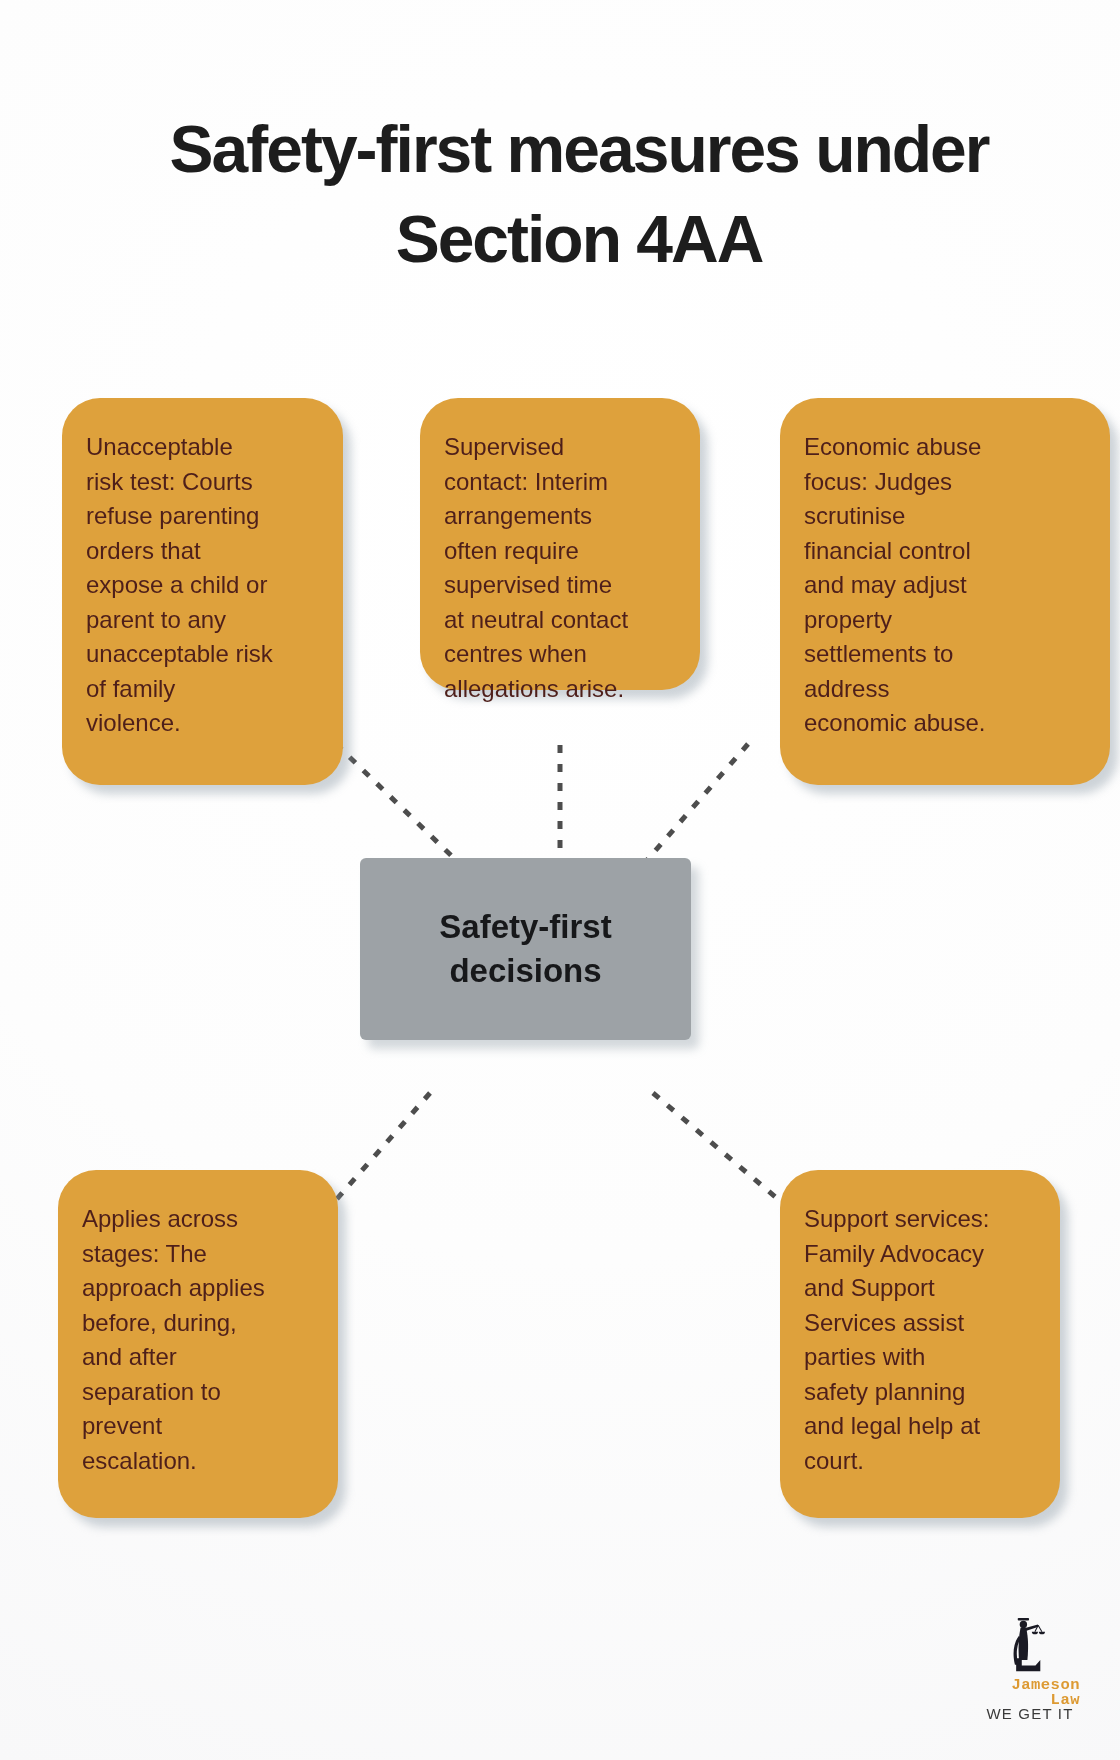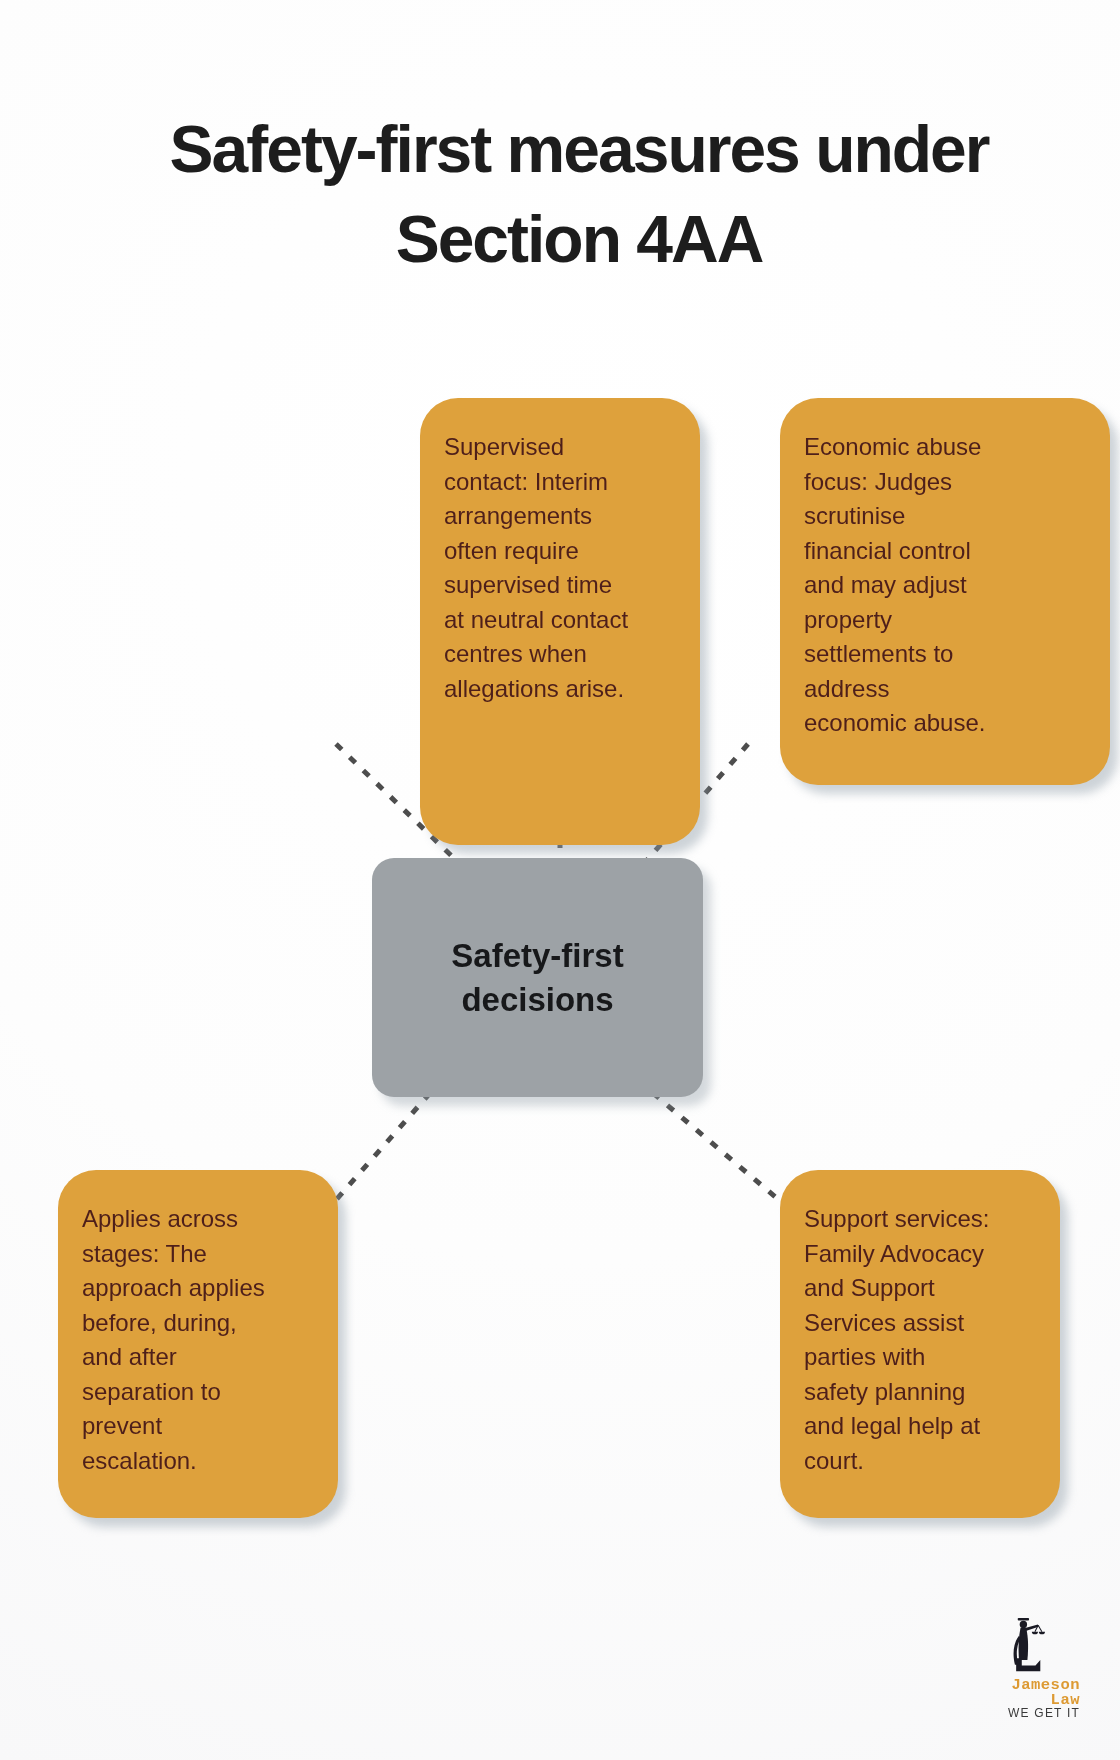--- a/index.html
+++ b/index.html
@@ -20,65 +20,76 @@
   .connectors line { stroke:#4D4D4D; stroke-width:5; stroke-dasharray:8 11; }
 
   .node {
     position:absolute; z-index:1;
     background:#DEA13C; border-radius:38px;
     box-shadow: 8px 9px 10px rgba(147,159,170,0.45);
     padding:32px 18px 0 24px; box-sizing:border-box;
     color:#4E1F1A; font-size:24px; line-height:34.5px;
   }
   .node-1 { left:62px;  top:398px;  width:281px; height:387px; }
-  .node-2 { left:420px; top:398px;  width:280px; height:447px; }
+  .node-2 { left:420px; top:398px;  width:280px; height:292px; }
   .node-3 { left:780px; top:398px;  width:330px; height:387px; }
   .node-4 { left:58px;  top:1170px; width:280px; height:348px; }
   .node-5 { left:780px; top:1170px; width:280px; height:348px; }
 
   .center-node {
     position:absolute; z-index:1;
-    left:372px; top:858px; width:331px; height:239px;
-    background:#9DA2A6; border-radius:22px;
+    left:360px; top:858px; width:331px; height:182px;
+    background:#9DA2A6; border-radius:6px;
     box-shadow: 8px 9px 10px rgba(147,159,170,0.40);
     display:flex; align-items:center; justify-content:center;
   }
   .center-node .label {
     text-align:center; color:#17181A;
     font-size:33px; line-height:44px; font-weight:700;
   }
 
   .logo { position:absolute; left:970px; top:1618px; width:110px; z-index:1; }
   .logo .figure { display:block; margin:0 auto 2px auto; }
   .logo .brand {
     font-family:Liberation Mono, monospace; font-weight:700;
     color:#DD9A33; font-size:15.5px; line-height:15px; letter-spacing:0.5px;
     text-align:right; padding-left:10px;
   }
   .logo .tagline {
-    color:#3A3A3A; font-size:12px; line-height:11px; letter-spacing:1.2px;
-    text-align:right; padding-left:10px;
+    color:#3A3A3A; font-size:15px; line-height:11px; letter-spacing:1.2px;
+    text-align:center; padding-left:10px;
   }
 </style>
 </head>
 <body>
 
 <div class="canvas">
 
   <div class="title multiline">Safety-first measures under
 Section 4AA</div>
 
   <svg class="connectors" width="1120" height="1760" viewBox="0 0 1120 1760">
     <line x1="336" y1="744" x2="462" y2="866"></line>
     <line x1="560" y1="745" x2="560" y2="860"></line>
     <line x1="748" y1="744" x2="642" y2="866"></line>
     <line x1="430" y1="1093" x2="336" y2="1200"></line>
     <line x1="653" y1="1093" x2="779" y2="1200"></line>
   </svg>
 
+  <div class="node node-1">
+    <div class="multiline">Unacceptable
+risk test: Courts
+refuse parenting
+orders that
+expose a child or
+parent to any
+unacceptable risk
+of family
+violence.</div>
+  </div>
 
   <div class="node node-2">
     <div class="multiline">Supervised
 contact: Interim
 arrangements
 often require
 supervised time
 at neutral contact
 centres when
 allegations arise.</div>

